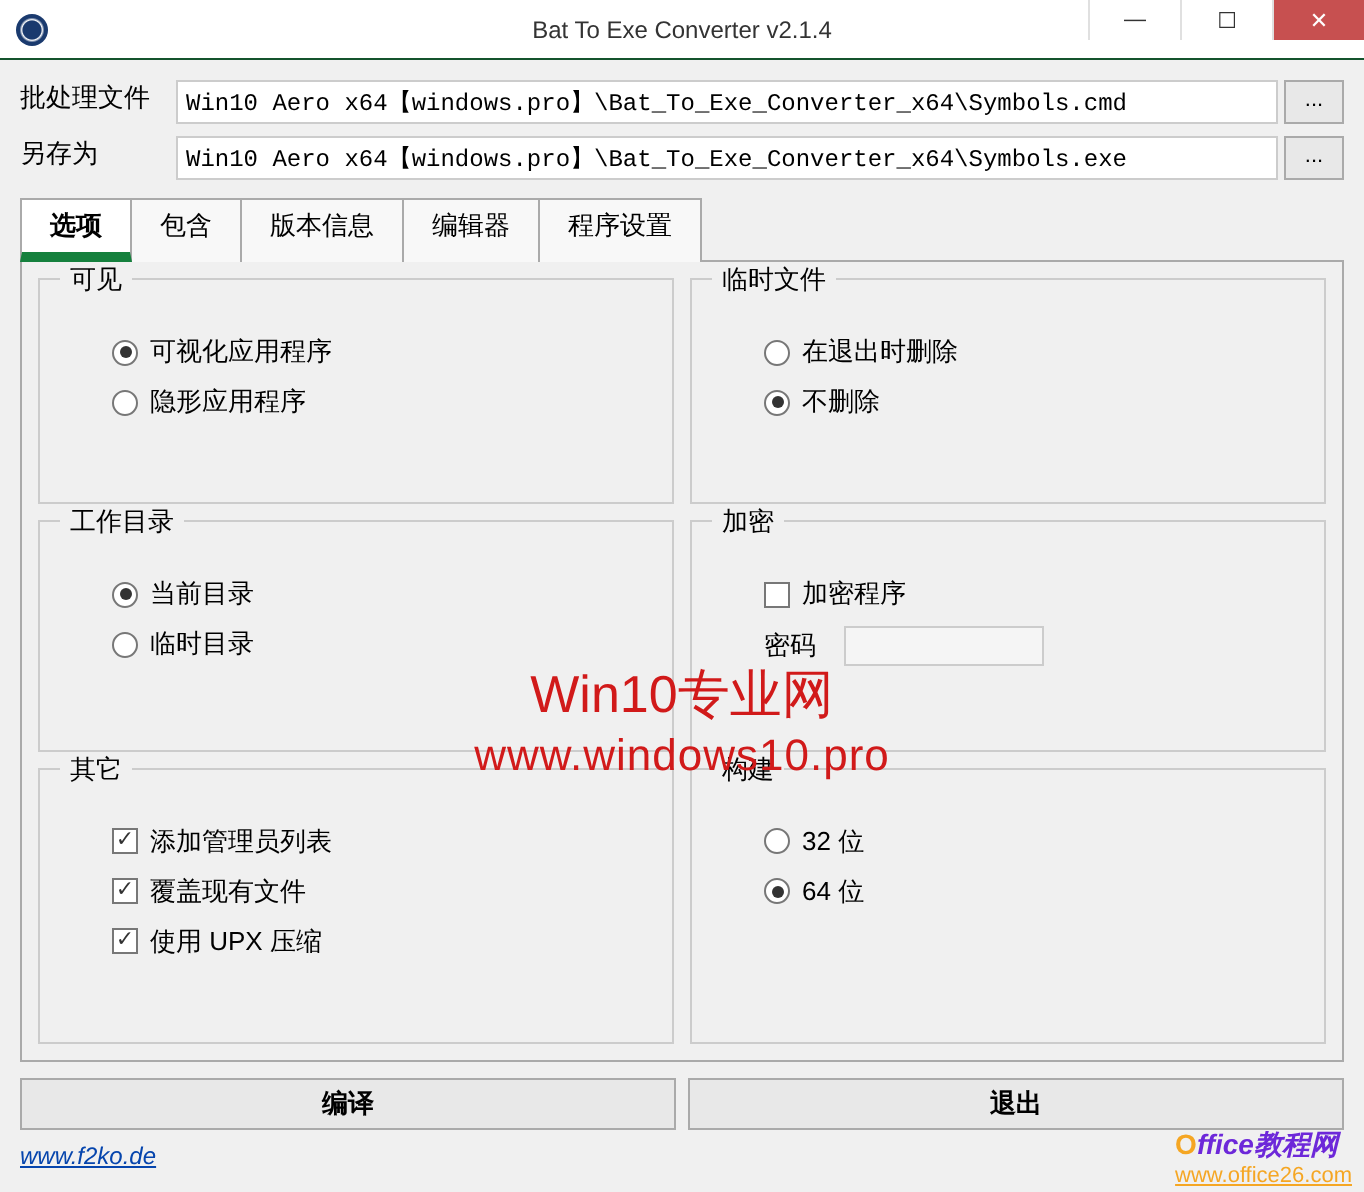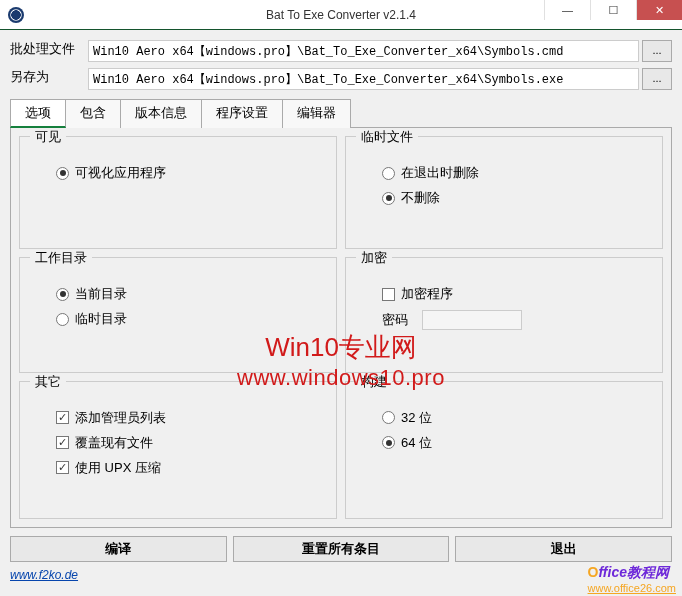--- a/index.html
+++ b/index.html
@@ -99,22 +99,23 @@
   border: 1px solid #aaa;
   border-bottom: none;
   background: #f8f8f8;
   margin-right: -1px;
   font-size: 13px;
   position: relative;
   top: 1px;
 }
 .tab.active {
   background: #fff;
-  border-bottom: 2px solid #15803d;
+  border-bottom: 5px solid #15803d;
   z-index: 2;
+  font-weight: bold;
 }
 .tab-panel {
   border: 1px solid #aaa;
   border-top: none;
   background: #f0f0f0;
   padding: 8px;
   height: 400px;
 }
 .groups-grid {
   display: grid;
@@ -254,32 +255,36 @@
   <div class="file-row">
     <div class="file-label">另存为</div>
     <input class="file-input" value="Win10 Aero x64【windows.pro】\Bat_To_Exe_Converter_x64\Symbols.exe" style="">
     <div class="browse-btn">...</div>
   </div>
 
   <div class="tabs">
     <div class="tab active">选项</div>
     <div class="tab">包含</div>
     <div class="tab">版本信息</div>
+    <div class="tab">编辑器</div>
     <div class="tab">程序设置</div>
-    <div class="tab">编辑器</div>
   </div>
 
   <div class="tab-panel">
     <div class="groups-grid">
 
       <div class="fieldset">
         <div class="legend">可见</div>
         <div class="radio-row">
           <span class="radio checked"></span>
           <span>可视化应用程序</span>
+        </div>
+        <div class="radio-row">
+          <span class="radio"></span>
+          <span>隐形应用程序</span>
         </div>
       </div>
 
       <div class="fieldset">
         <div class="legend">临时文件</div>
         <div class="radio-row">
           <span class="radio"></span>
           <span>在退出时删除</span>
         </div>
         <div class="radio-row">
@@ -338,21 +343,20 @@
           <span class="radio checked"></span>
           <span>64 位</span>
         </div>
       </div>
 
     </div>
   </div>
 
   <div class="btn-row">
     <div class="big-btn">编译</div>
-    <div class="big-btn">重置所有条目</div>
     <div class="big-btn">退出</div>
   </div>
 
   <div class="footer-link">
     <span>www.f2ko.de</span>
   </div>
 
 </div>
 
 <div class="watermark">

